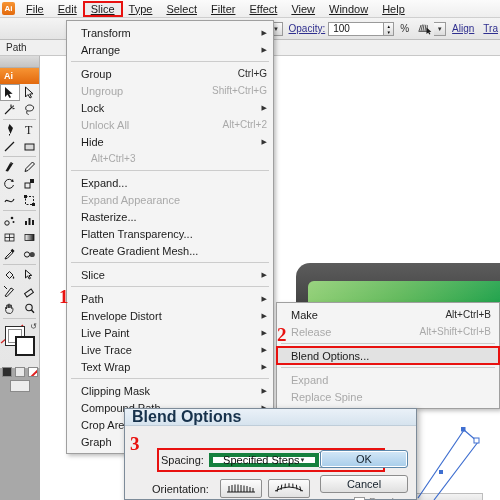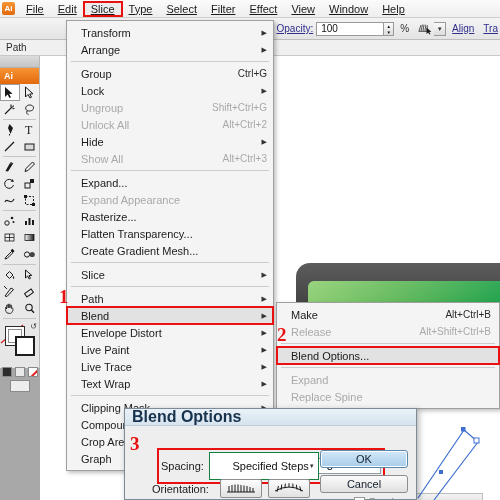--- a/index.html
+++ b/index.html
@@ -50,21 +50,21 @@
     width: 20px; height: 14px; background:#fff;
     border: 1px solid #9a9a9a; display:inline-block;
   }
   .ob-dd {
     width: 12px; height: 14px; background: linear-gradient(#fafafa,#dcdcdc);
     border: 1px solid #9a9a9a; border-left: none;
     display: flex; align-items:center; justify-content:center;
     font-size: 6px; color:#333;
   }
   .ob-input {
-    width: 68px; height: 14px; background:#fff; border:1px solid #9a9a9a;
+    width: 56px; height: 14px; background:#fff; border:1px solid #9a9a9a;
     font-size:10px; padding-left:4px; line-height:12px; color:#111;
   }
   .ob-spin {
     width:10px; height:14px; border:1px solid #9a9a9a; border-left:none;
     background: linear-gradient(#fafafa,#dcdcdc);
     font-size:5px; display:flex; align-items:center; justify-content:center;
   }
   .ob-icon-btn {
     width:18px; height:15px; display:flex; align-items:center; justify-content:center;
     margin-left:4px;
@@ -213,22 +213,22 @@
     font-size:16px; color:#17324c; font-weight:bold;
   }
   .dlg-body { position:relative; padding:8px 0 0 0; }
   .row-spacing {
     position:absolute; left:20px; top:26px;
     display:flex; align-items:center; gap:0;
   }
   .row-spacing.boxed { outline:2px solid #e8110f; outline-offset:2px;margin-left:16px; }
   .dlg-lbl { font-size:11px; color:#1a1a1a; margin-right:5px; }
   .dlg-select {
-    width:110px; height:28px; background:#ffffff; border:1px solid #15803d;
-    display:flex; align-items:center; justify-content:flex-end;
+    width:110px; height:14px; background:#ffffff; border:4px solid #15803d;
+    display:flex; align-items:center; justify-content:center;
     font-size:11px; color:#111; padding:0 3px 0 4px;
   }
   .dlg-select .caret { font-size:6px; color:#333; }
   .dlg-numinput {
     width:62px; height:16px; background:#ffffff; border:1px solid #8e9aa4;
     border-left:none; font-size:11px; color:#111;
     display:flex; align-items:center; padding-left:8px;
   }
   .row-orient {
     position:absolute; left:27px; top:53px; display:flex; align-items:center; gap:6px;
@@ -539,38 +539,37 @@
       </div>
       <div class="mrow">
         <span class="mlabel">Arrange</span>
         <span class="marrow">▶</span>
       </div>
       <div class="msep"></div>
       <div class="mrow">
         <span class="mlabel">Group</span>
         <span class="mshort">Ctrl+G</span>
       </div>
-      <div class="mrow">
-        <span class="mlabel">Lock</span>
-        <span class="marrow">▶</span>
-      </div>
       <div class="mrow disabled">
         <span class="mlabel">Ungroup</span>
         <span class="mshort">Shift+Ctrl+G</span>
       </div>
+      <div class="mrow">
+        <span class="mlabel">Lock</span>
+        <span class="marrow">▶</span>
+      </div>
       <div class="mrow disabled">
         <span class="mlabel">Unlock All</span>
         <span class="mshort">Alt+Ctrl+2</span>
       </div>
       <div class="mrow">
         <span class="mlabel">Hide</span>
         <span class="marrow">▶</span>
       </div>
       <div class="mrow disabled">
-        <span class="mlabel">Show All</span>
         <span class="mshort">Alt+Ctrl+3</span>
       </div>
       <div class="msep"></div>
       <div class="mrow">
         <span class="mlabel">Expand...</span>
       </div>
       <div class="mrow disabled">
         <span class="mlabel">Expand Appearance</span>
       </div>
       <div class="mrow">
@@ -583,24 +582,20 @@
         <span class="mlabel">Create Gradient Mesh...</span>
       </div>
       <div class="msep"></div>
       <div class="mrow">
         <span class="mlabel">Slice</span>
         <span class="marrow">▶</span>
       </div>
       <div class="msep"></div>
       <div class="mrow">
         <span class="mlabel">Path</span>
-        <span class="marrow">▶</span>
-      </div>
-      <div class="mrow highlight">
-        <span class="mlabel">Blend</span>
         <span class="marrow">▶</span>
       </div>
       <div class="mrow">
         <span class="mlabel">Envelope Distort</span>
         <span class="marrow">▶</span>
       </div>
       <div class="mrow">
         <span class="mlabel">Live Paint</span>
         <span class="marrow">▶</span>
       </div>

